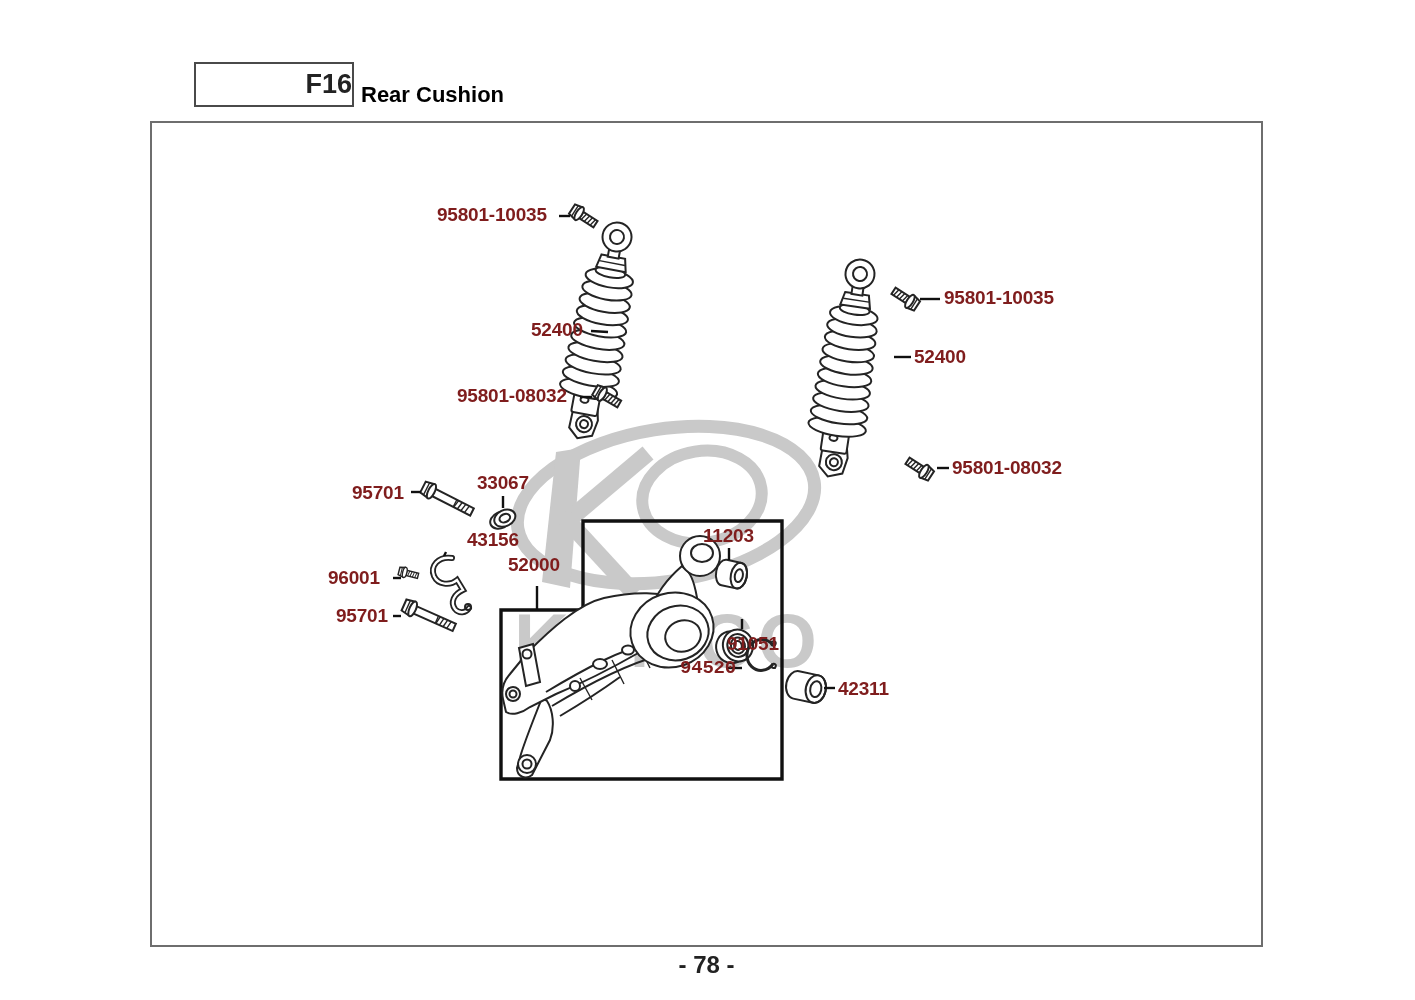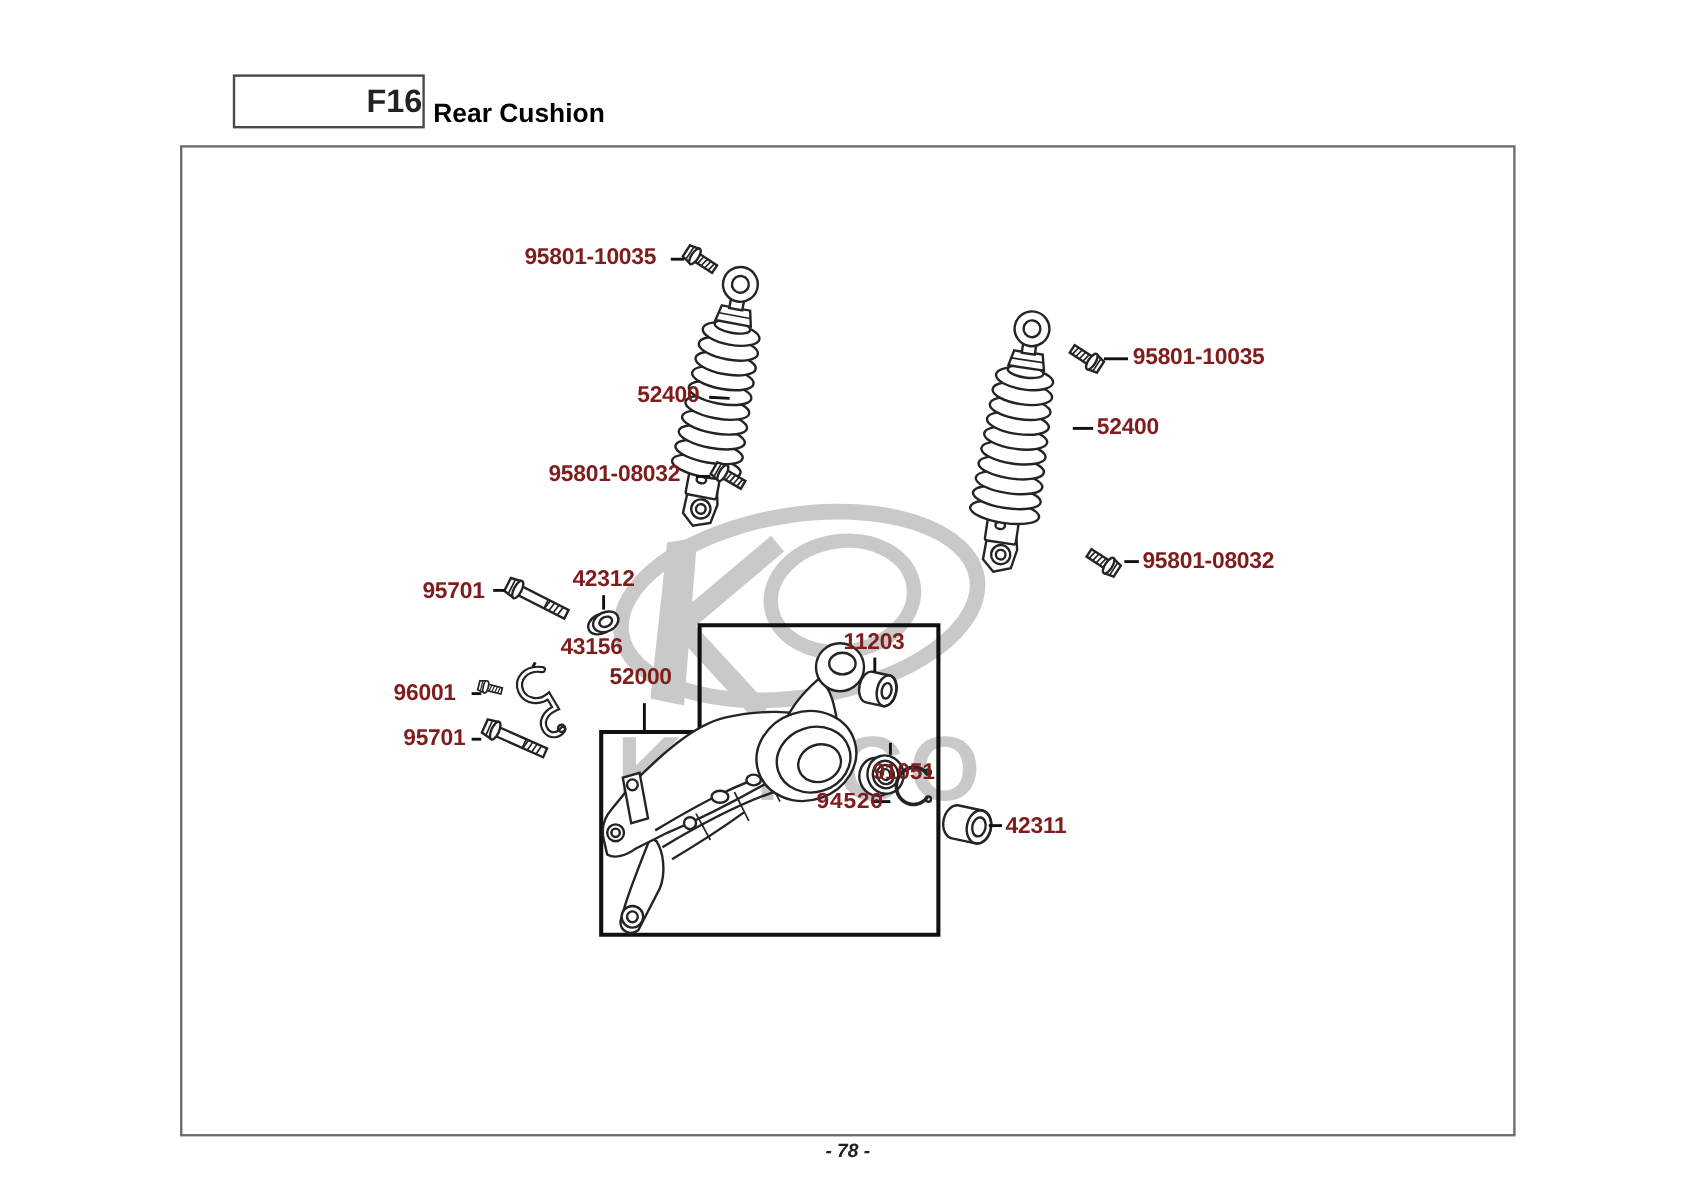--- a/index.html
+++ b/index.html
@@ -8,21 +8,21 @@
   .title-box{position:absolute;left:150px;top:62px;width:160px;height:45px;
         border:2px solid #4a4a4a;box-sizing:border-box;display:flex;align-items:center;justify-content:flex-end;margin-left:44px;}
   .title-code{font-weight:bold;font-size:27px;color:#222;}
   .page-title{position:absolute;left:361px;top:82px;font-weight:bold;font-size:22px;color:#000000;white-space:nowrap;}
   .frame{position:absolute;left:150px;top:121px;width:1113px;height:826px;
         border:2px solid #6e6e6e;box-sizing:border-box;}
   .art{position:absolute;left:150px;top:121px;}
   .plabel{position:absolute;font-weight:bold;font-size:19px;color:#7f1d1d;
         letter-spacing:-0.2px;white-space:nowrap;line-height:20px;}
   .page-number{position:absolute;left:150px;top:951px;width:1113px;text-align:center;
-        font-weight:bold;font-size:16px;color:#222;font-style:italic;}
+        font-weight:bold;font-size:24px;color:#222;}
   
   .ln{fill:#ffffff;stroke:#242424;stroke-width:2;}
   .lnf{fill:none;stroke:#242424;stroke-width:2;}
   .lnt{fill:none;stroke:#242424;stroke-width:1.4;}
   .lead{fill:none;stroke:#101010;stroke-width:2.4;}
   .boxline{fill:none;stroke:#101010;stroke-width:3.4;}
   .wmf{fill:#c9c9c9;stroke:none;}
   .wms{fill:none;stroke:#c9c9c9;}
   .wmtext{font-family:"Liberation Sans",sans-serif;font-weight:bold;font-size:76px;
         letter-spacing:5px;fill:#c9c9c9;}
@@ -230,21 +230,21 @@
     </g>
   </svg>
 
   <div class="plabel" style="left:437px;top:205px;">95801-10035</div>
   <div class="plabel" style="left:531px;top:320px;">52400</div>
   <div class="plabel" style="left:457px;top:386px;">95801-08032</div>
   <div class="plabel" style="left:944px;top:288px;">95801-10035</div>
   <div class="plabel" style="left:914px;top:347px;">52400</div>
   <div class="plabel" style="left:952px;top:458px;">95801-08032</div>
   <div class="plabel" style="left:352px;top:483px;">95701</div>
-  <div class="plabel" style="left:477px;top:473px;">42312</div>
+  <div class="plabel" style="left:477px;top:473px;">33067</div>
   <div class="plabel" style="left:419px;top:530px;margin-left:48px;">43156</div>
   <div class="plabel" style="left:328px;top:568px;">96001</div>
   <div class="plabel" style="left:336px;top:606px;">95701</div>
   <div class="plabel" style="left:508px;top:555px;">52000</div>
   <div class="plabel" style="left:703px;top:526px;">11203</div>
   <div class="plabel" style="left:727px;top:599px;margin-top:35px;">91051</div>
   <div class="plabel" style="left:680px;top:658px;font-family:Liberation Mono, monospace;">94520</div>
   <div class="plabel" style="left:838px;top:679px;">42311</div>
 
   <div class="page-number">- 78 -</div>

